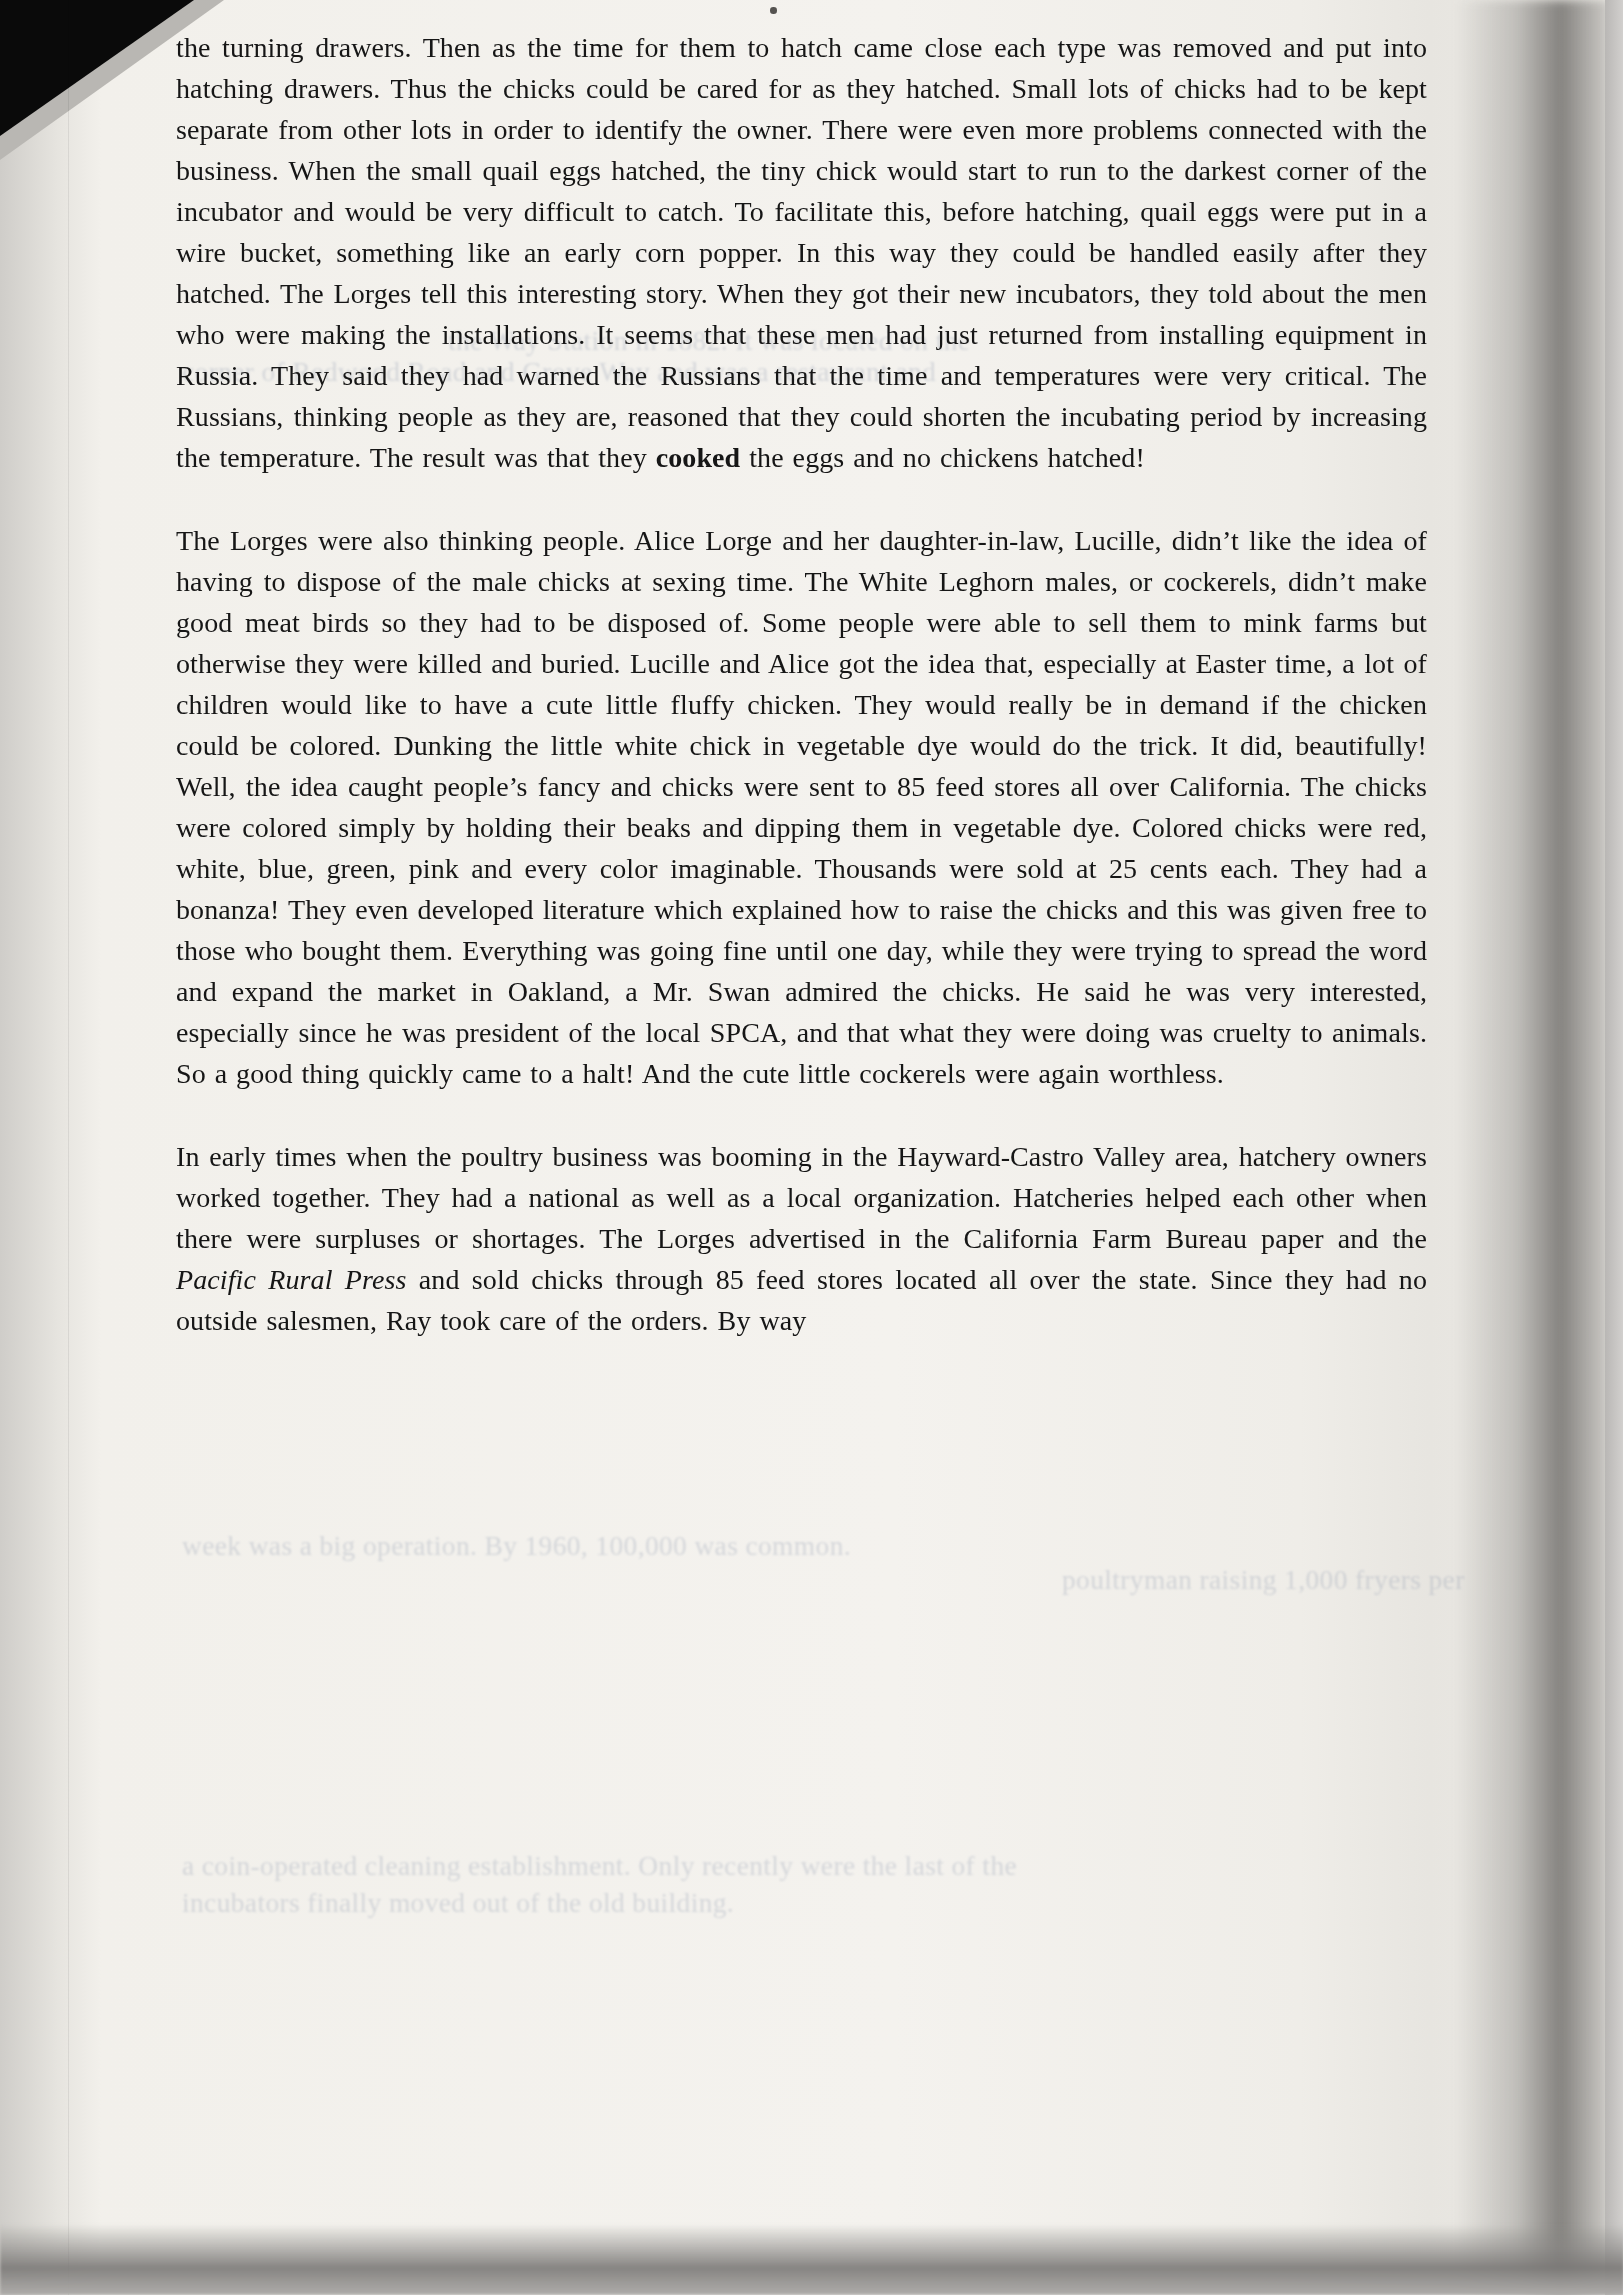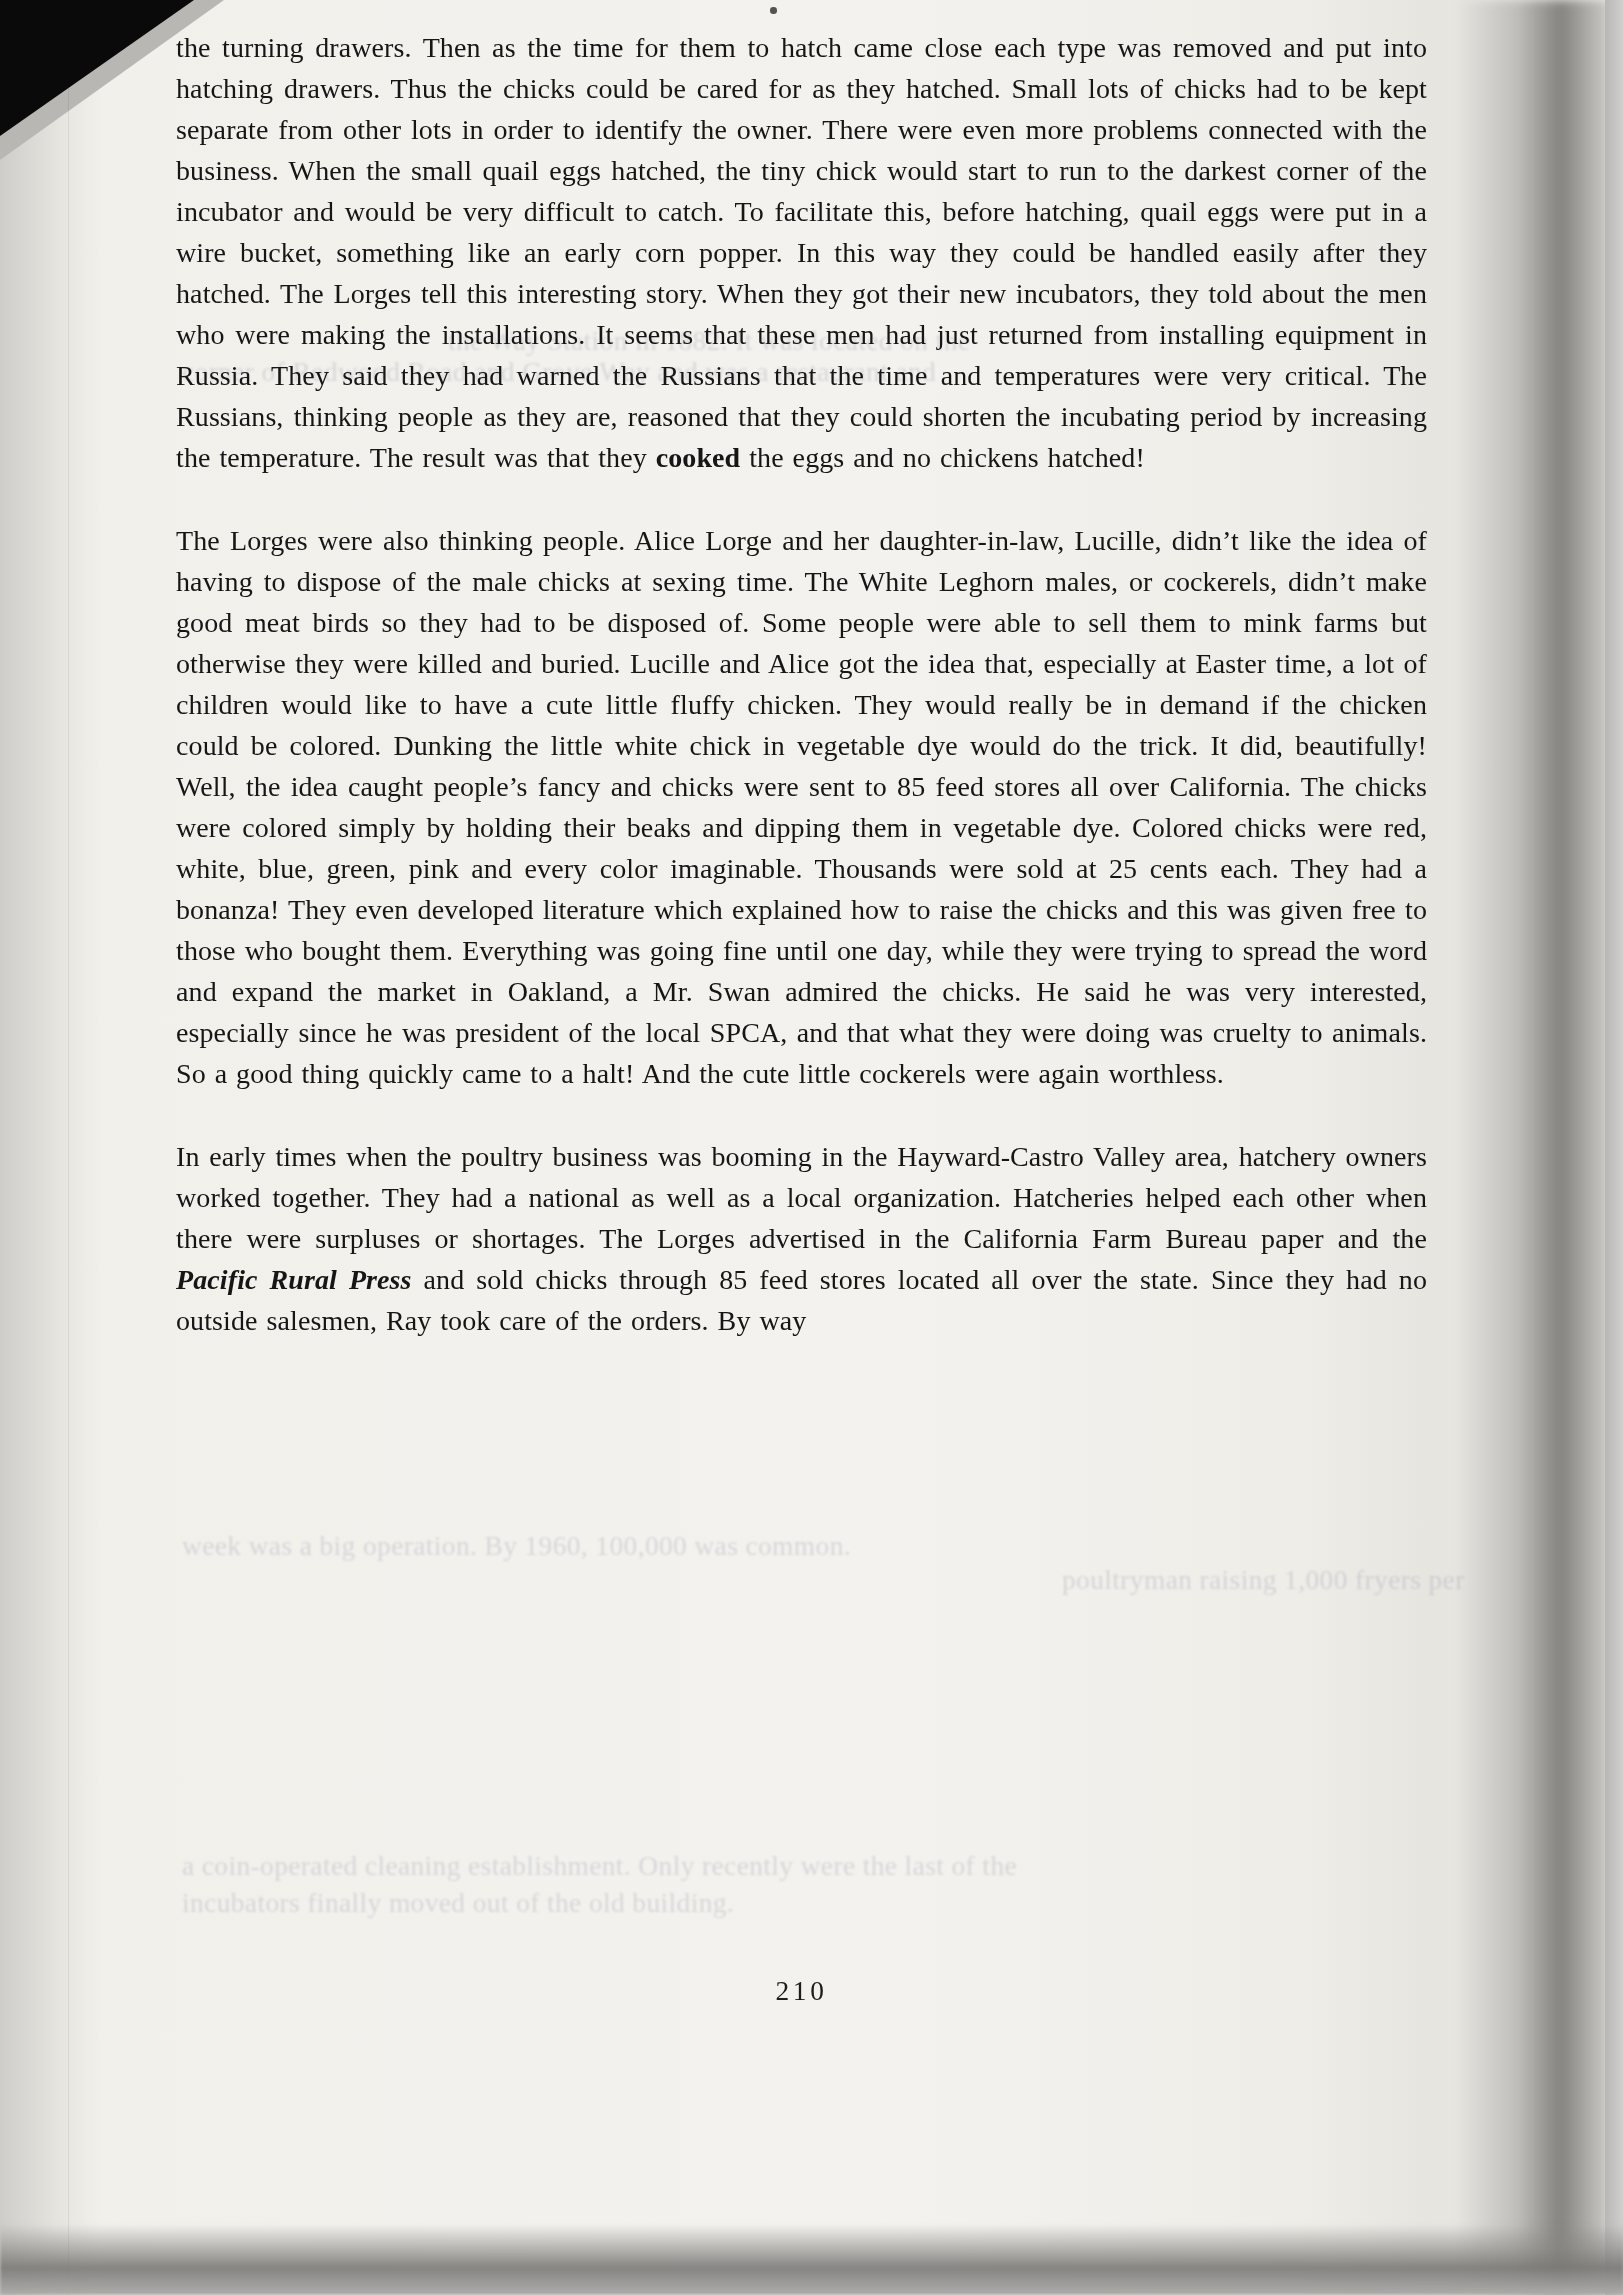--- a/index.html
+++ b/index.html
@@ -58,21 +58,21 @@
   .text-block {
     position: absolute; left: 176px; top: 27.4px; width: 1251px;
     font-size: 28px; line-height: 41px;
     color: #161616; text-align: justify;
     letter-spacing: 0.1px; word-spacing: 1.8px;
     z-index: 3;
   }
   .text-block p { margin: 0 0 42px 0; }
   .text-block p:last-child { margin-bottom: 0; }
   .text-block strong { font-weight: bold; font-family: Liberation Serif, serif; }
-  .text-block em { font-style: italic; font-weight: bold; }
+  .text-block em { font-style: italic; }
   .page-number {
     position: absolute; left: 176px; top: 1976px; width: 1251px;
     text-align: center; font-size: 27.4px; letter-spacing: 3.6px;
     color: #1d1d1d; z-index: 3;
   }
   .watermark {
     position: absolute; top: 2154px; right: 85px;
     font-family: "Liberation Sans", sans-serif;
     font-size: 39px; color: #4e5256; opacity: 0.88;
     z-index: 4; white-space: nowrap;
@@ -100,21 +100,20 @@
   <div class="ghost g3">poultryman raising 1,000 fryers per</div>
   <div class="ghost g4">a coin-operated cleaning establishment.  Only recently were the last of the</div>
   <div class="ghost g5">incubators finally moved out of the old building.</div>
 
   <div class="text-block">
     <p><span>the turning drawers.  Then as the time for them to hatch came close each type was removed and put into hatching drawers.  Thus the chicks could be cared for as they hatched.  Small lots of chicks had to be kept separate from other lots in order to identify the owner.  There were even more problems connected with the business.  When the small quail eggs hatched, the tiny chick would start to run to the darkest corner of the incubator and would be very difficult to catch.  To facilitate this, before hatching, quail eggs were put in a wire bucket, something like an early corn popper.  In this way they could be handled easily after they hatched.  The Lorges tell this interesting story.  When they got their new incubators, they told about the men who were making the installations.  It seems that these men had just returned from installing equipment in Russia.  They said they had warned the Russians that the time and temperatures were very critical.  The Russians, thinking people as they are, reasoned that they could shorten the incubating period by increasing the temperature.  The result was that they </span><strong>cooked</strong><span> the eggs and no chickens hatched!</span></p>
     <p>The Lorges were also thinking people.  Alice Lorge and her daughter-in-law, Lucille, didn’t like the idea of having to dispose of the male chicks at sexing time. The White Leghorn males, or cockerels, didn’t make good meat birds so they had to be disposed of.  Some people were able to sell them to mink farms but otherwise they were killed and buried.  Lucille and Alice got the idea that, especially at Easter time, a lot of children would like to have a cute little fluffy chicken.  They would really be in demand if the chicken could be colored. Dunking the little white chick in vegetable dye would do the trick.  It did, beautifully!  Well, the idea caught people’s fancy and chicks were sent to 85 feed stores all over California.  The chicks were colored simply by holding their beaks and dipping them in vegetable dye.  Colored chicks were red, white, blue, green, pink and every color imaginable.  Thousands were sold at 25 cents each.  They had a bonanza!  They even developed literature which explained how to raise the chicks and this was given free to those who bought them.  Everything was going fine until one day, while they were trying to spread the word and expand the market in Oakland, a Mr. Swan admired the chicks.  He said he was very interested, especially since he was president of the local SPCA, and that what they were doing was cruelty to animals.  So a good thing quickly came to a halt!  And the cute little cockerels were again worthless.</p>
     <p><span>In early times when the poultry business was booming in the Hayward-Castro Valley area, hatchery owners worked together.  They had a national as well as a local organization.  Hatcheries helped each other when there were surpluses or shortages.  The Lorges advertised in the California Farm Bureau paper and the </span><em>Pacific Rural Press</em><span> and sold chicks through 85 feed stores located all over the state.  Since they had no outside salesmen, Ray took care of the orders.  By way</span></p>
   </div>
 
-  <div class="page-number">210</div>
 
 
   <div class="corner-wedge"></div>
   <div class="corner-triangle"></div>
   <div class="page-edge-line"></div>
   <div class="binding-shadow"></div>
   <div class="right-edge-strip"></div>
   <div class="bottom-band"></div>
   <div class="speck"></div>
 

